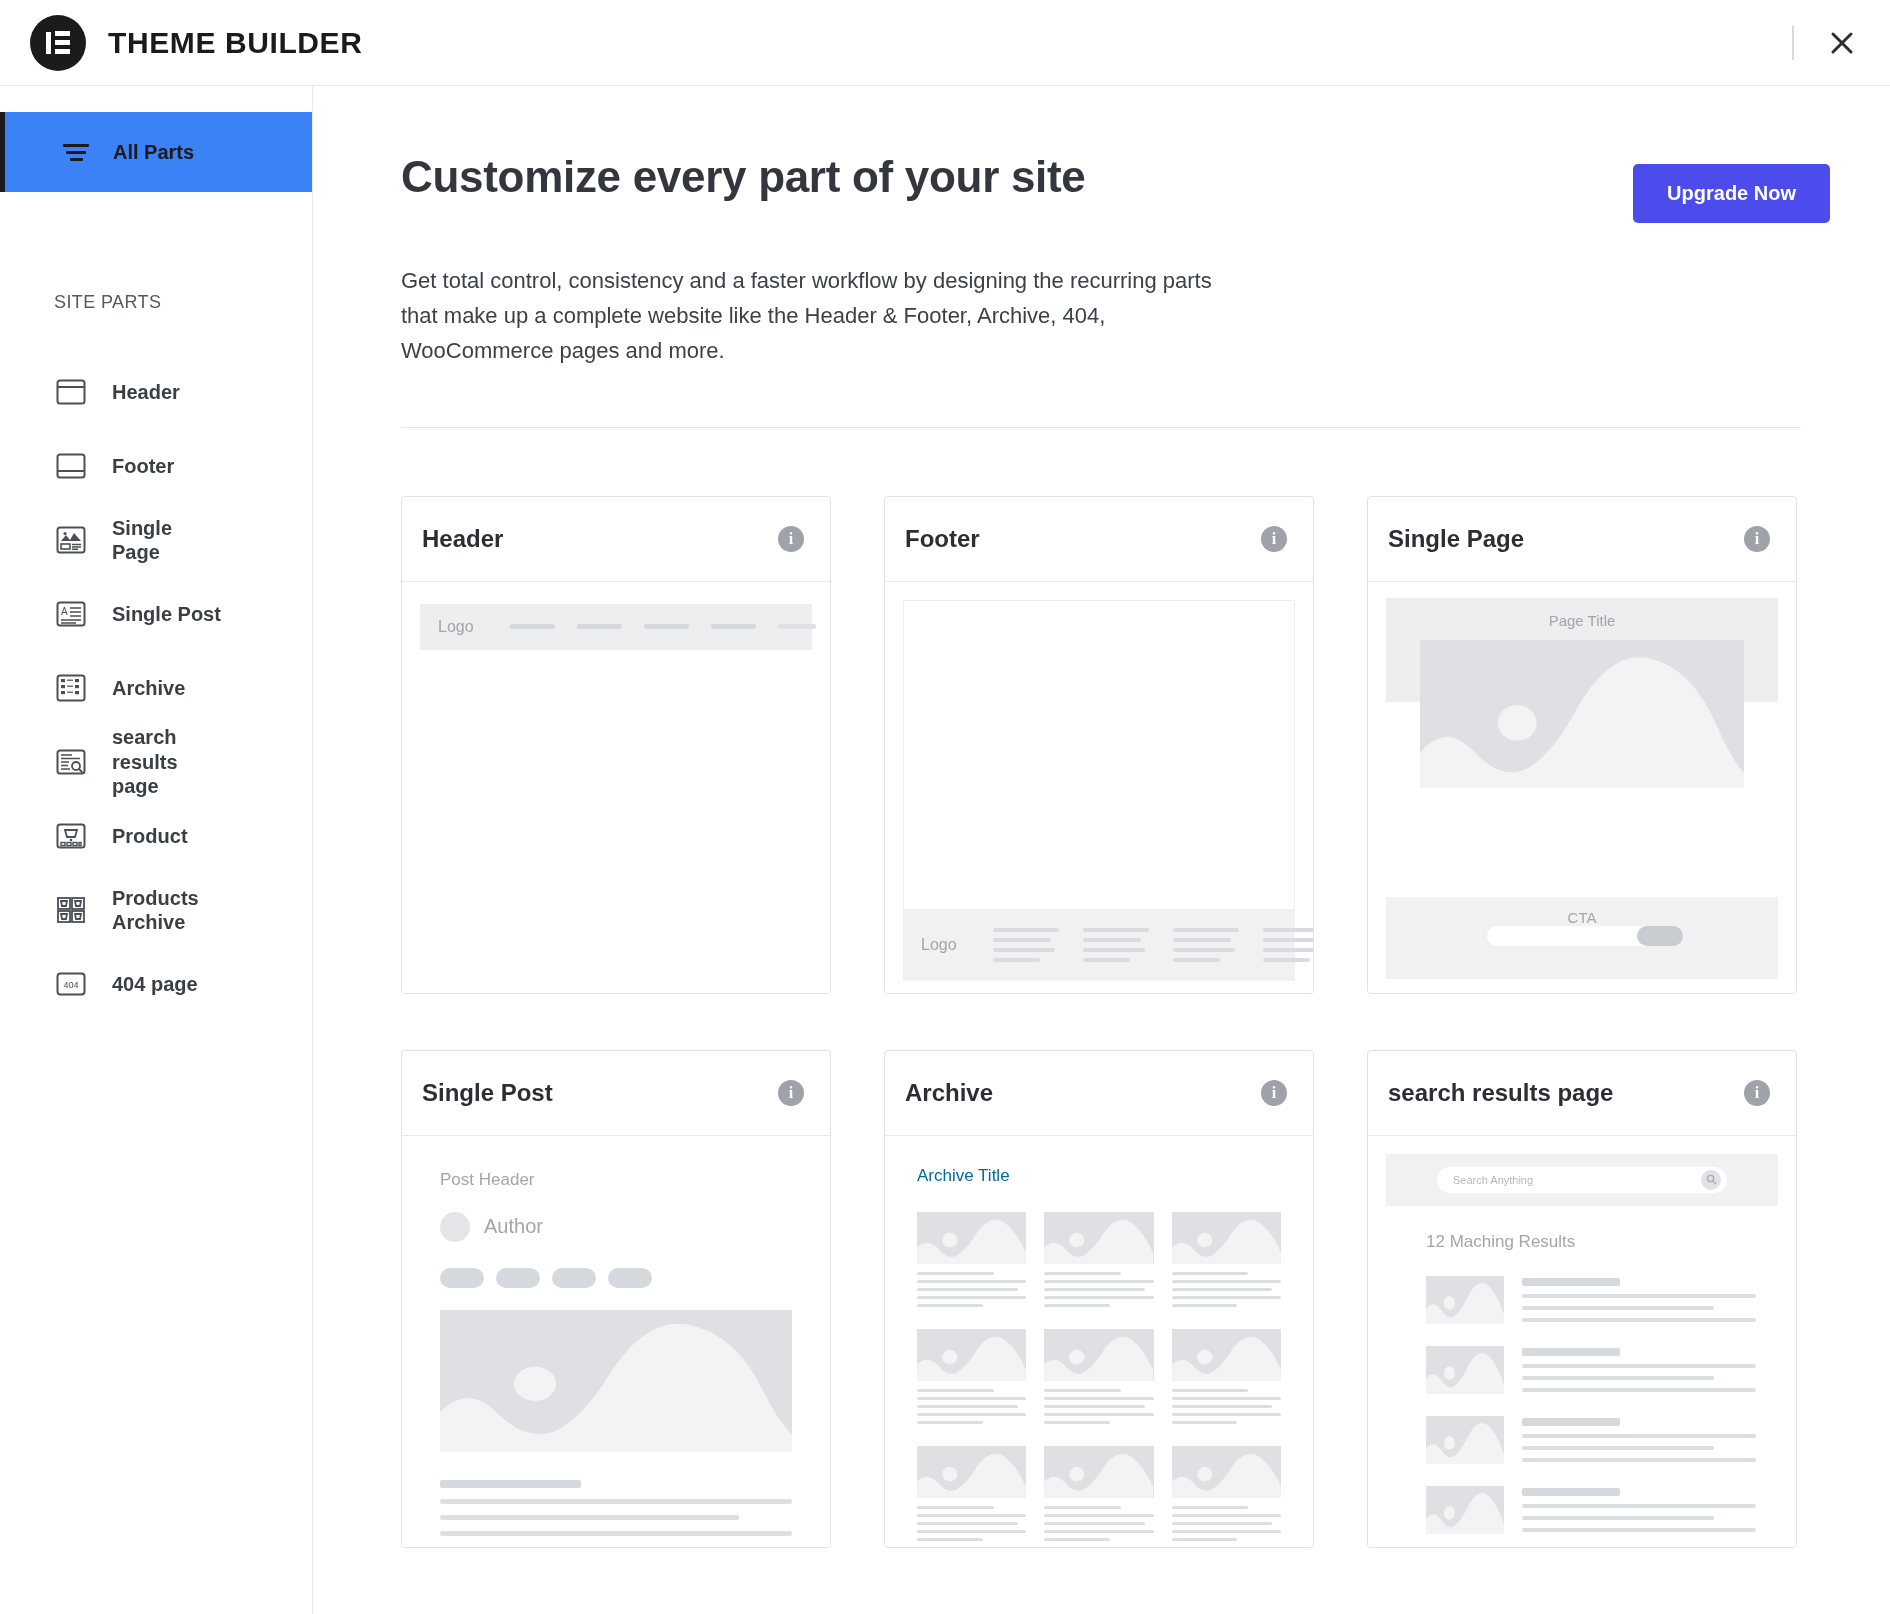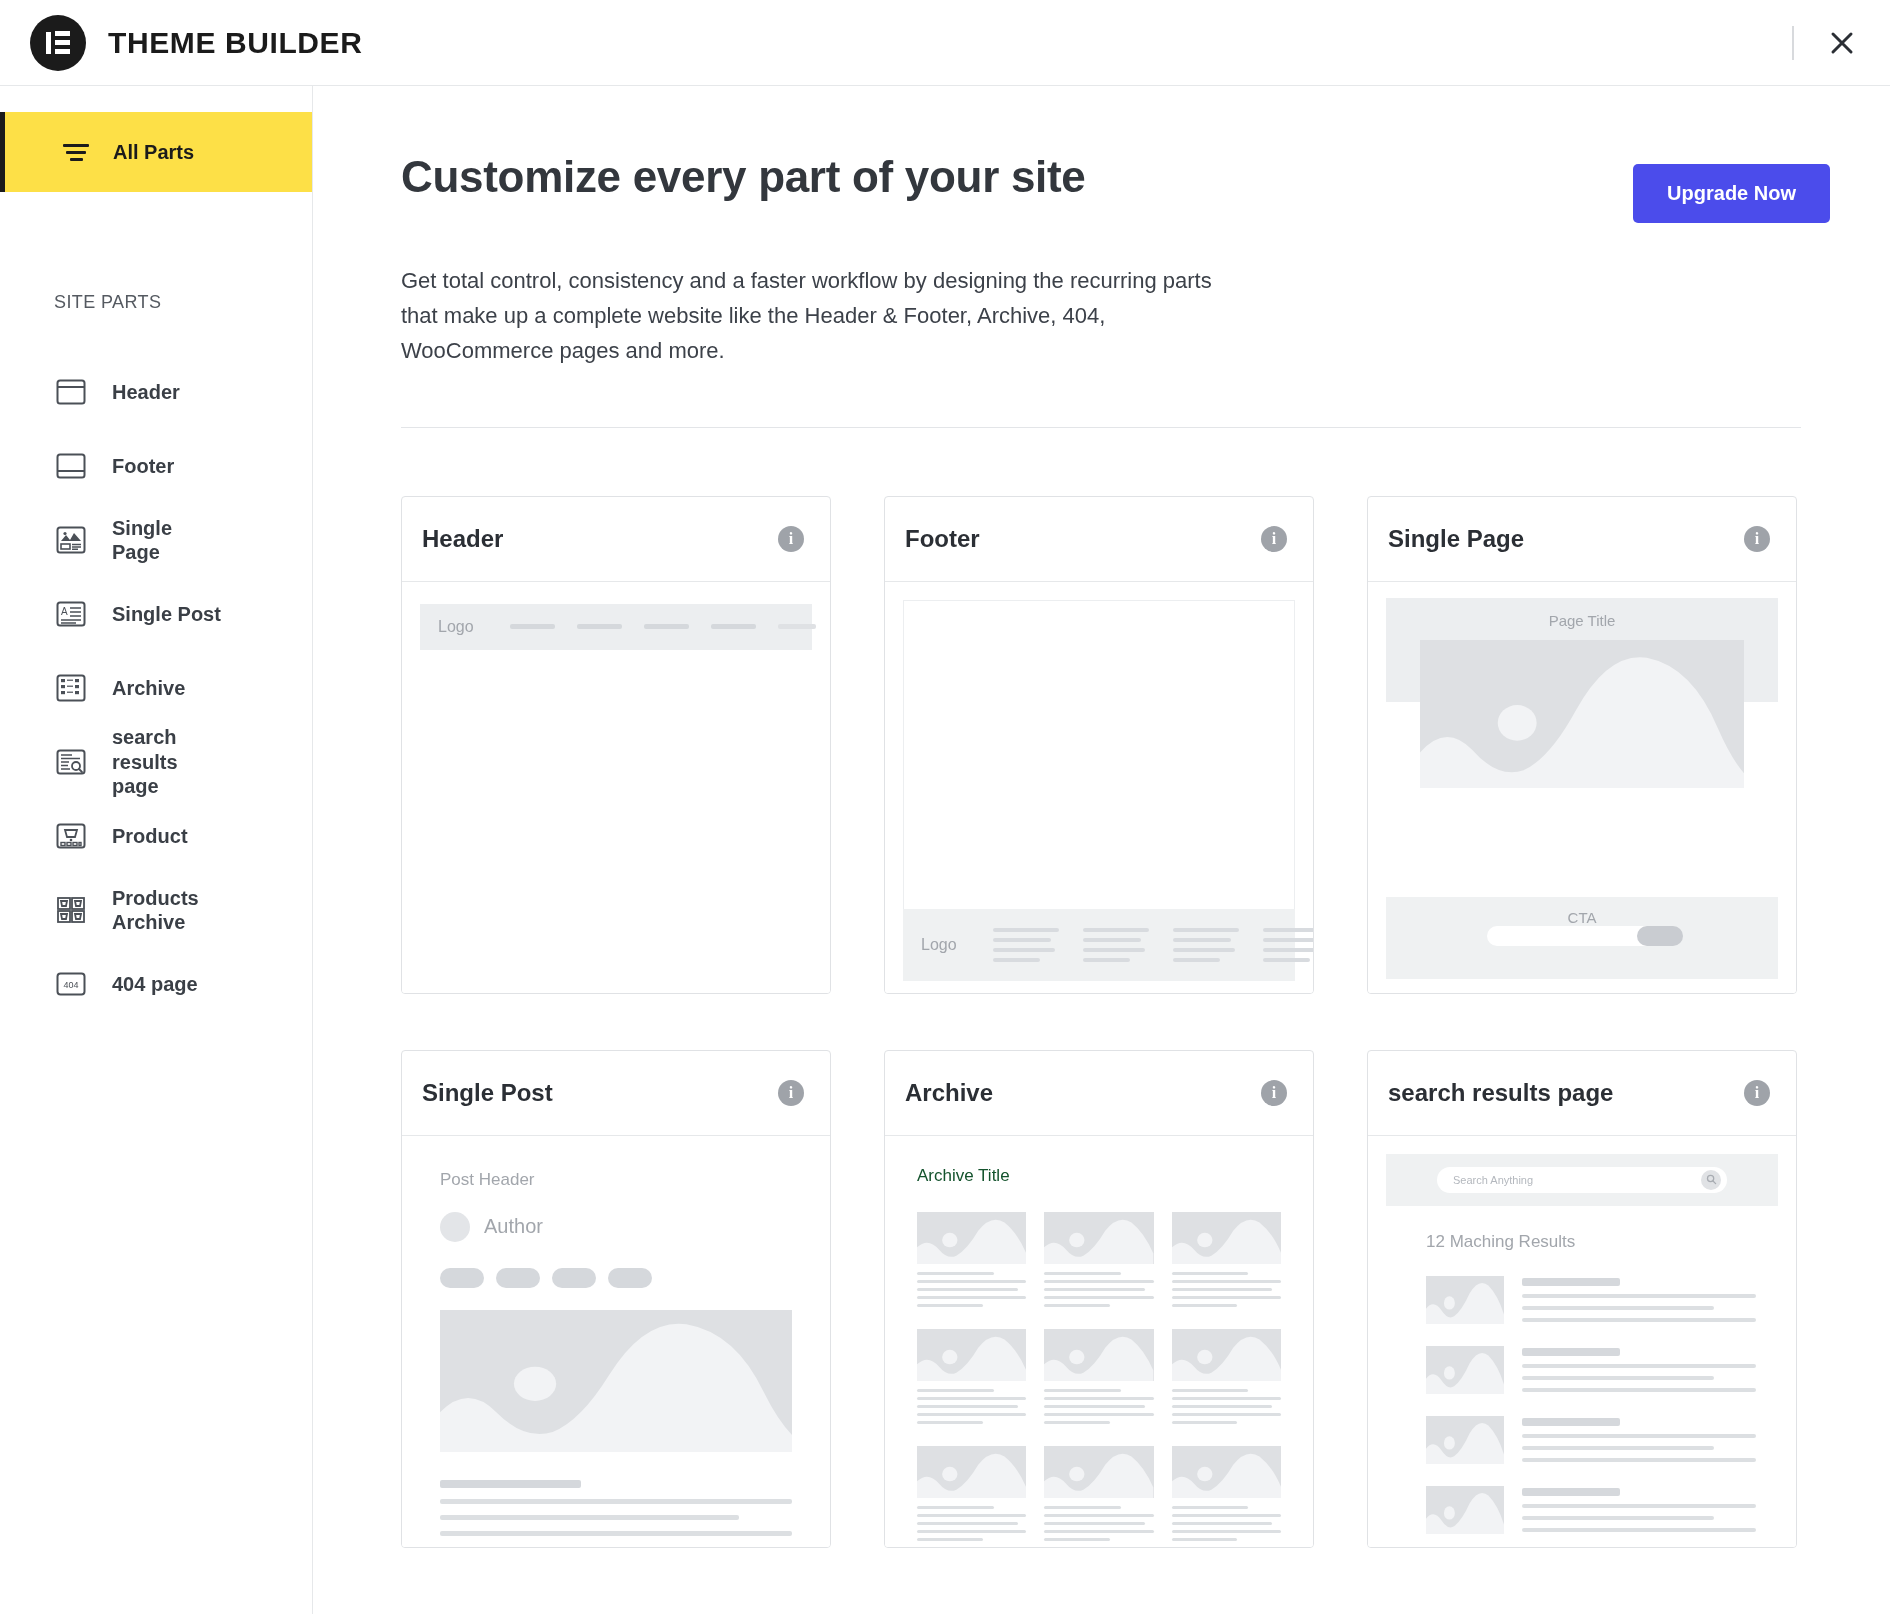--- a/index.html
+++ b/index.html
@@ -48,21 +48,21 @@
   .sidebar {
     width: 313px; min-width: 313px;
     border-right: 1px solid #e6e8ea;
     background: #fff;
     padding-top: 26px;
     overflow: hidden;
   }
   .allparts {
     height: 80px; display: flex; align-items: center; gap: 24px;
     padding-left: 58px;
-    background: #fde047;
+    background: #3b82f6;
     border-left: 5px solid #1b1b1b;
     cursor: pointer;
   }
   .allparts .lbl { font-size: 20px; font-weight: bold; color: #1b1b1b; }
   .icon-filter { display: flex; flex-direction: column; gap: 4px; align-items: center; }
   .icon-filter i { display: block; background: #1b1b1b; height: 3px; border-radius: 1px; }
   .icon-filter i:nth-child(1) { width: 26px; }
   .icon-filter i:nth-child(2) { width: 20px; }
   .icon-filter i:nth-child(3) { width: 13px; }
 
@@ -188,21 +188,21 @@
   .sps-img { margin-top: 22px; height: 142px; background: #dee0e3; position: relative; overflow: hidden; }
   .sps-lines { margin-top: 28px; display: flex; flex-direction: column; gap: 11px; }
   .sps-lines i { display: block; height: 5px; background: #dcdfe2; border-radius: 2px; }
   .sps-lines i:nth-child(1) { width: 40%; height: 8px; background: #d5d8dc; }
   .sps-lines i:nth-child(2) { width: 100%; }
   .sps-lines i:nth-child(3) { width: 85%; }
   .sps-lines i:nth-child(4) { width: 100%; }
 
   
   .arc { position: absolute; inset: 0; padding: 30px 32px 0 32px; }
-  .arc-title { color: #14532d; font-size: 17px; }
+  .arc-title { color: #0369a1; font-size: 17px; }
   .arc-grid { margin-top: 26px; display: grid; grid-template-columns: repeat(3, 1fr); gap: 22px 18px; }
   .arc-cell .img { height: 52px; background: #dee0e3; position: relative; overflow: hidden; }
   .arc-cell .lines { margin-top: 8px; display: flex; flex-direction: column; gap: 5px; }
   .arc-cell .lines i { display: block; height: 3px; background: #dcdfe2; border-radius: 2px; }
   .arc-cell .lines i:nth-child(1) { width: 70%; }
   .arc-cell .lines i:nth-child(2) { width: 100%; }
   .arc-cell .lines i:nth-child(3) { width: 92%; }
   .arc-cell .lines i:nth-child(4) { width: 100%; }
   .arc-cell .lines i:nth-child(5) { width: 60%; }
 

